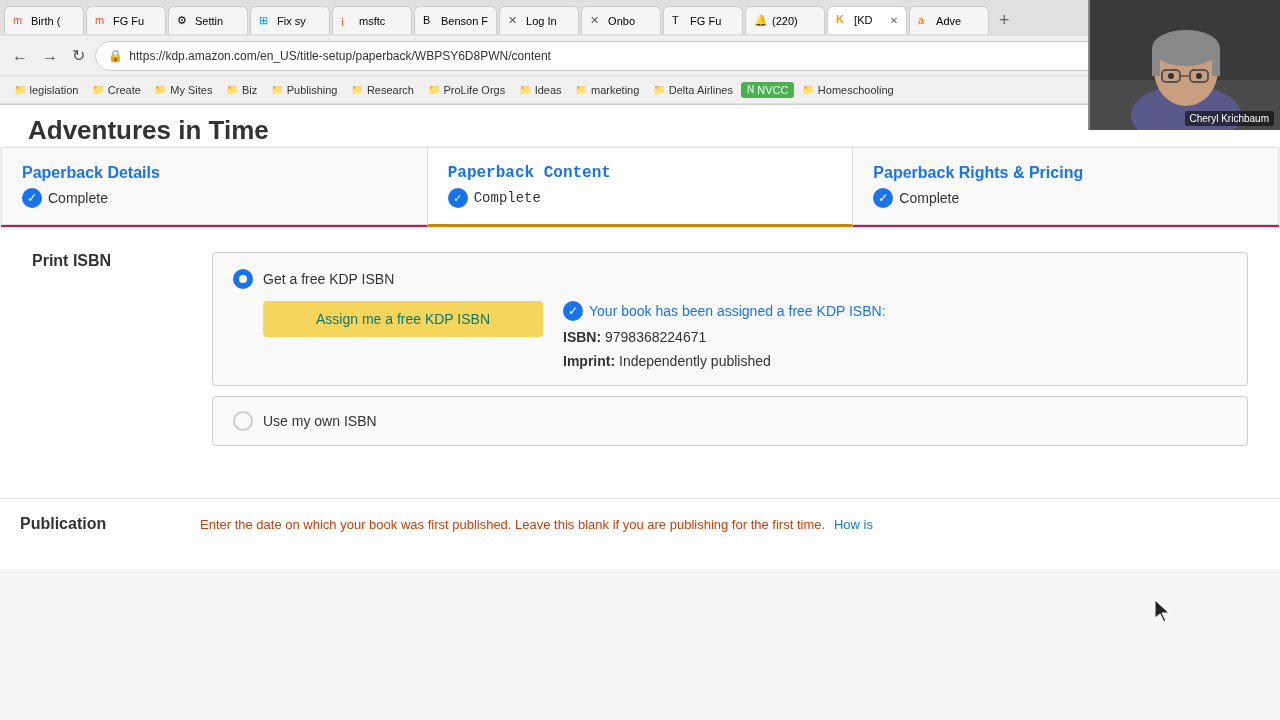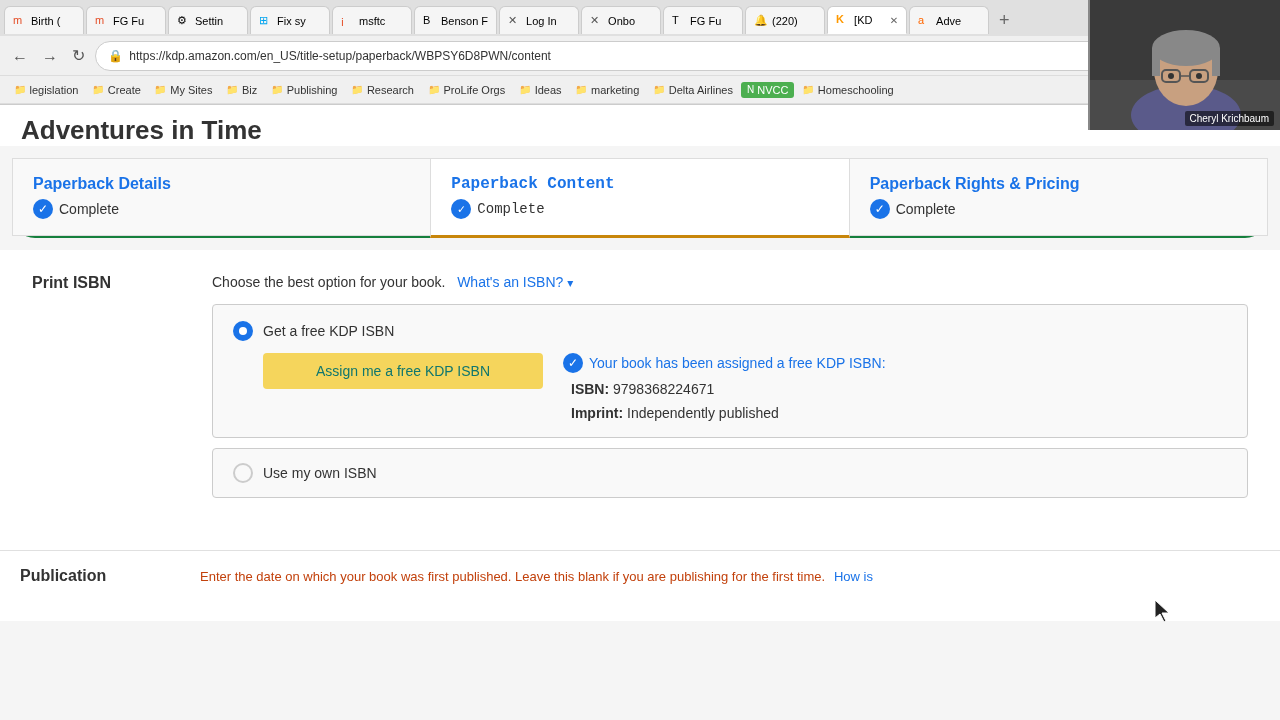--- a/index.html
+++ b/index.html
@@ -28,21 +28,21 @@
 
     
     .webcam { position: absolute; top: 0; right: 0; width: 190px; height: 130px; background: #222; border-left: 2px solid #888; }
 
     
     .page-content { background: #fff; height: calc(720px - 36px - 40px - 28px); overflow: hidden; }
     .page-header { padding: 8px 20px 4px 20px; }
     .page-title { font-size: 26px; font-weight: bold; color: #333; }
 
     
-    .steps-container { display: flex; margin: 12px; border-bottom: 2px solid #15803d; border-radius: 23px; }
+    .steps-container { display: flex; margin: 1px; border-bottom: 2px solid #be185d; }
     .step-tab { flex: 1; padding: 16px 20px; background: #f9f9f9; border: 1px solid #ddd; border-bottom: none; cursor: pointer; position: relative; }
     .step-tab.active { background: #fff; border-bottom: 2px solid #c8860a; margin-bottom: -2px; font-family: Liberation Mono, monospace; }
     .step-tab-title { font-size: 16px; font-weight: bold; color: #1a73e8; }
     .step-tab.active .step-tab-title { color: #1a73e8; }
     .step-complete { display: flex; align-items: center; gap: 6px; margin-top: 6px; }
     .check-circle { width: 20px; height: 20px; background: #1a73e8; border-radius: 50%; display: flex; align-items: center; justify-content: center; color: #fff; font-size: 12px; flex-shrink: 0; }
     .complete-text { color: #333; font-size: 14px; }
     .section-row { display: flex; align-items: flex-start; gap: 20px; margin-bottom: 20px; }
     .section-label { width: 160px; font-size: 16px; font-weight: bold; color: #333; flex-shrink: 0; }
     .section-body { flex: 1; }
@@ -55,21 +55,21 @@
     .radio-header { display: flex; align-items: center; gap: 10px; }
     .radio-circle { width: 20px; height: 20px; border-radius: 50%; border: 2px solid #ccc; display: flex; align-items: center; justify-content: center; flex-shrink: 0; }
     .radio-circle.checked { border-color: #1a73e8; background: #1a73e8; }
     .radio-circle.checked::after { content: ''; width: 8px; height: 8px; background: #fff; border-radius: 50%; }
     .radio-label { font-size: 14px; color: #333; font-weight: 500; }
 
     .isbn-assign-area { display: flex; align-items: flex-start; gap: 20px; margin-top: 12px; margin-left: 30px; }
     .assign-btn { background: #f5d55c; border: none; border-radius: 4px; padding: 10px 24px; font-size: 14px; font-weight: 500; cursor: pointer; color: #0f766e; min-width: 280px; }
     .isbn-result { display: flex; flex-direction: column; gap: 8px; }
     .isbn-assigned-header { display: flex; align-items: center; gap: 6px; color: #1a73e8; font-size: 14px; }
-    .isbn-detail-line { font-size: 14px; color: #333; margin-left: 8px; }
+    .isbn-detail-line { font-size: 14px; color: #333; }
     .isbn-detail-key { font-weight: bold; }
 
     .step-tab:nth-child(1) { border-right: none; }
     .step-tab:nth-child(2) { border-left: none; border-right: none; }
     .step-tab:nth-child(3) { border-left: none; }
   </style>
 </head>
 <body>
 
 <div style="position:relative; width:1280px; height:720px;">
@@ -188,21 +188,21 @@
       </div>
       <div class="bookmark-item">
         <span class="bm-icon">📁</span>
         <span>Homeschooling</span>
       </div>
     </div>
   </div>
 
   <div class="page-content" style="background:#f5f5f5;">
 
-    <div class="page-header" style="background:#fff; padding: 10px 20px 0 21px;">
+    <div class="page-header" style="background:#fff; padding: 10px 20px 0 28px;">
       <h1 class="page-title">Adventures in Time</h1>
     </div>
 
     <div class="steps-container" style="background:#fff;">
 
       <div class="step-tab" style="background:#f9f9f9; border:1px solid #ddd; border-right:none;">
         <div class="step-tab-title">Paperback Details</div>
         <div class="step-complete">
           <div class="check-circle">✓</div>
           <span class="complete-text">Complete</span>
@@ -224,28 +224,20 @@
           <span class="complete-text">Complete</span>
         </div>
       </div>
     </div>
 
     <div style="background:#fff; padding: 24px 32px;">
 
       <div class="section-row">
         <div class="section-label">Print ISBN</div>
         <div class="section-body">
-          <div style="font-size:14px; color:#333; margin-bottom:14px;">
-            <span>Choose the best option for your book.</span>
-            &nbsp;
-            <a class="isbn-link">
-              <span>What's an ISBN?</span>
-              <span class="isbn-link-arrow"> ▾</span>
-            </a>
-          </div>
 
           <div class="radio-option selected" style="background:#f9f9f9; border:1px solid #ccc; border-radius:4px; padding:16px 20px; margin-bottom:10px;">
             <div class="radio-header">
               <div class="radio-circle checked"></div>
               <span class="radio-label">Get a free KDP ISBN</span>
             </div>
             <div class="isbn-assign-area">
               <button class="assign-btn">Assign me a free KDP ISBN</button>
               <div class="isbn-result">
                 <div class="isbn-assigned-header">

